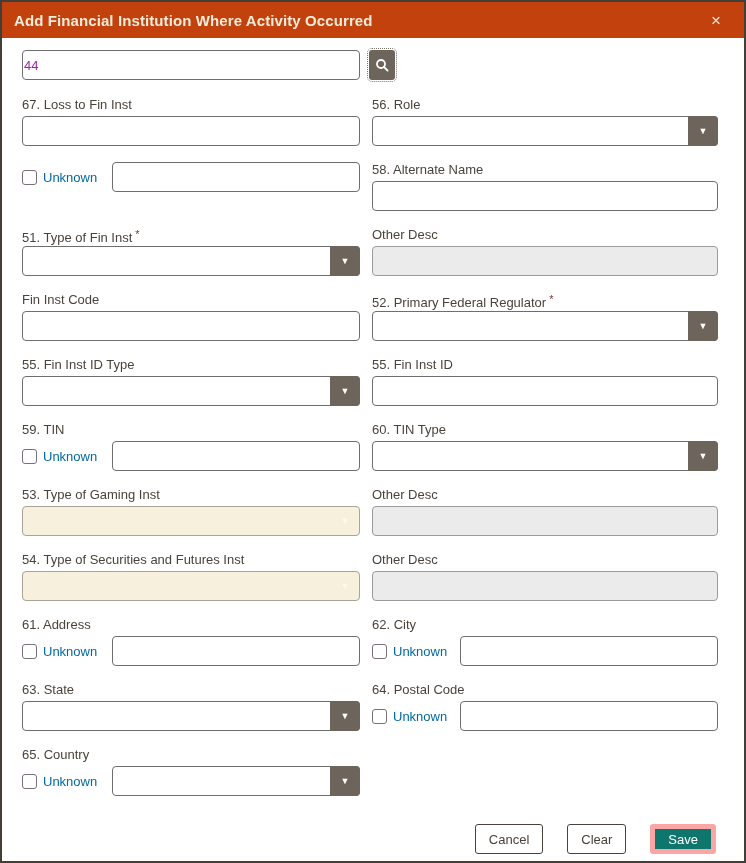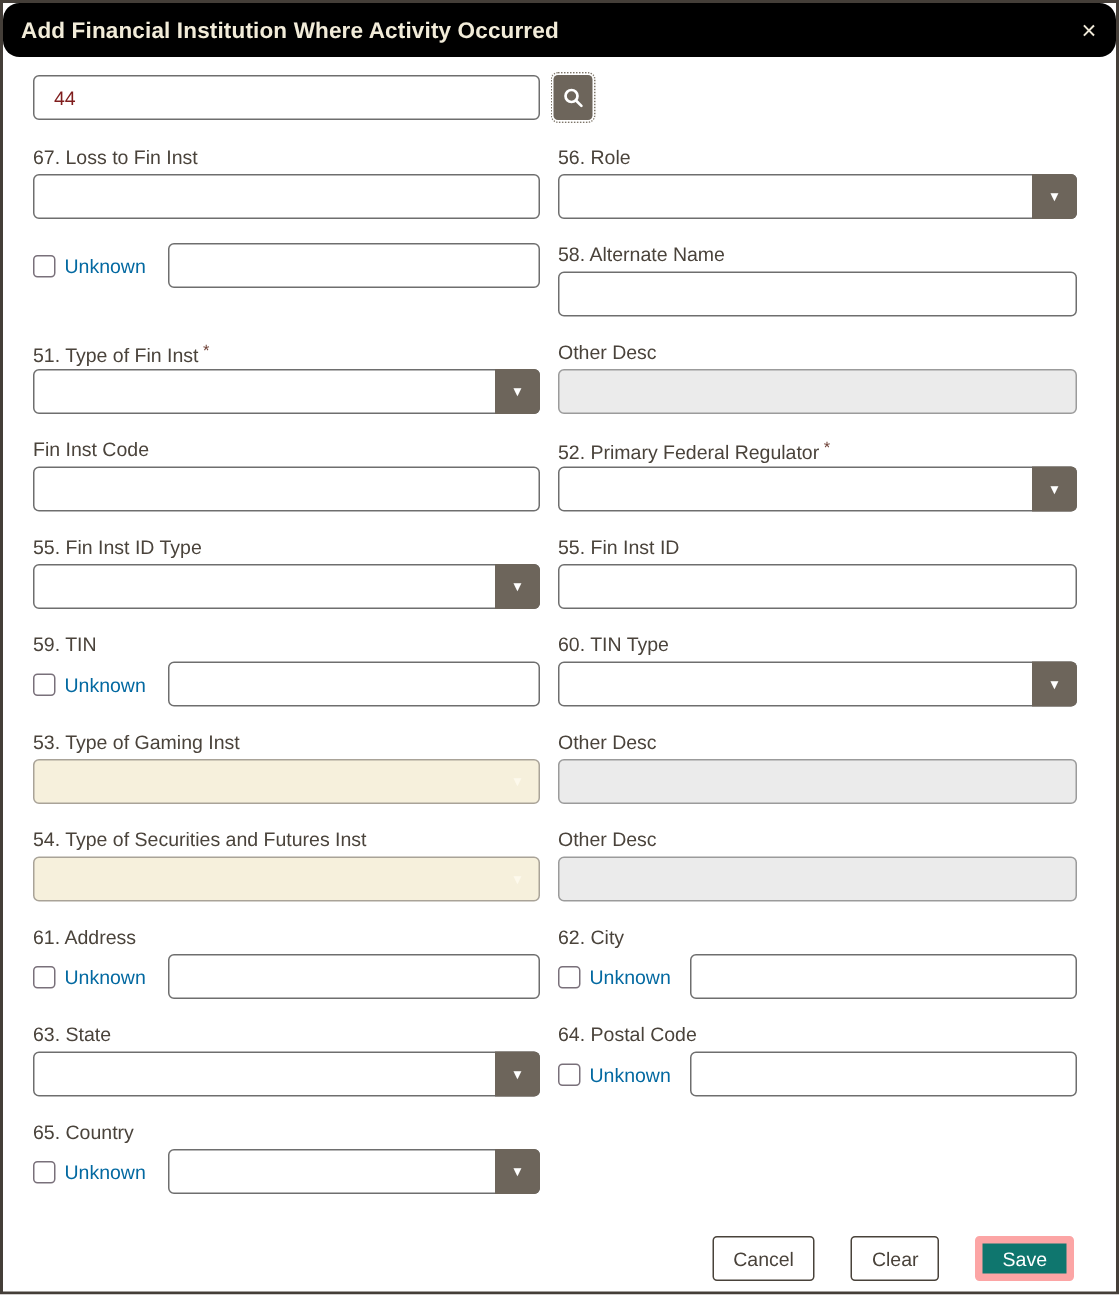--- a/index.html
+++ b/index.html
@@ -3,33 +3,32 @@
 <meta charset="utf-8">
 <style>
   html,body{margin:0;padding:0;background:#fff;font-family:"Liberation Sans",sans-serif;}
   .modal{
     width:746px;height:863px;box-sizing:border-box;
     border:2px solid #443e38;background:#fff;
     display:flex;flex-direction:column;overflow:hidden;
   }
   
   .modal-header{
-    height:36px;flex:0 0 36px;background:#000000;
+    height:36px;flex:0 0 36px;background:#c2410c;
     display:flex;align-items:center;justify-content:space-between;
-    padding:0 9px 0 12px;
-    border-radius:11px;
+    padding:0 19px 0 12px;
   }
   .modal-title{color:#f2ecd9;font-size:15px;font-weight:bold;letter-spacing:.1px;}
   .close-btn{color:#efe9d8;font-size:17px;line-height:1;cursor:pointer;background:none;border:none;padding:2px 4px;}
   
   .content{padding:12px 28px 0 20px;flex:1;}
   .search-row{display:flex;align-items:center;margin-bottom:17px;}
   .search-input{
     width:338px;height:30px;box-sizing:border-box;border:1px solid #6e6e6e;border-radius:4px;
-    padding:0 13px;font-size:13px;color:#7f1d1d;font-family:"Liberation Sans",sans-serif;
+    padding:0 1px;font-size:13px;color:#a21caf;font-family:"Liberation Sans",sans-serif;
   }
   .search-btn{
     width:26px;height:30px;margin-left:9px;background:#6d655b;border:none;border-radius:3px;
     display:flex;align-items:center;justify-content:center;cursor:pointer;
     outline:1px dotted #7d7569;outline-offset:1px;
   }
   .grid-row{display:grid;grid-template-columns:338px 346px;column-gap:12px;margin-bottom:16px;}
   .grid-row.mt-lg{margin-top:14px;}
   .field-label{
     font-size:13px;color:#4a433b;height:15px;line-height:15px;margin-bottom:4px;

